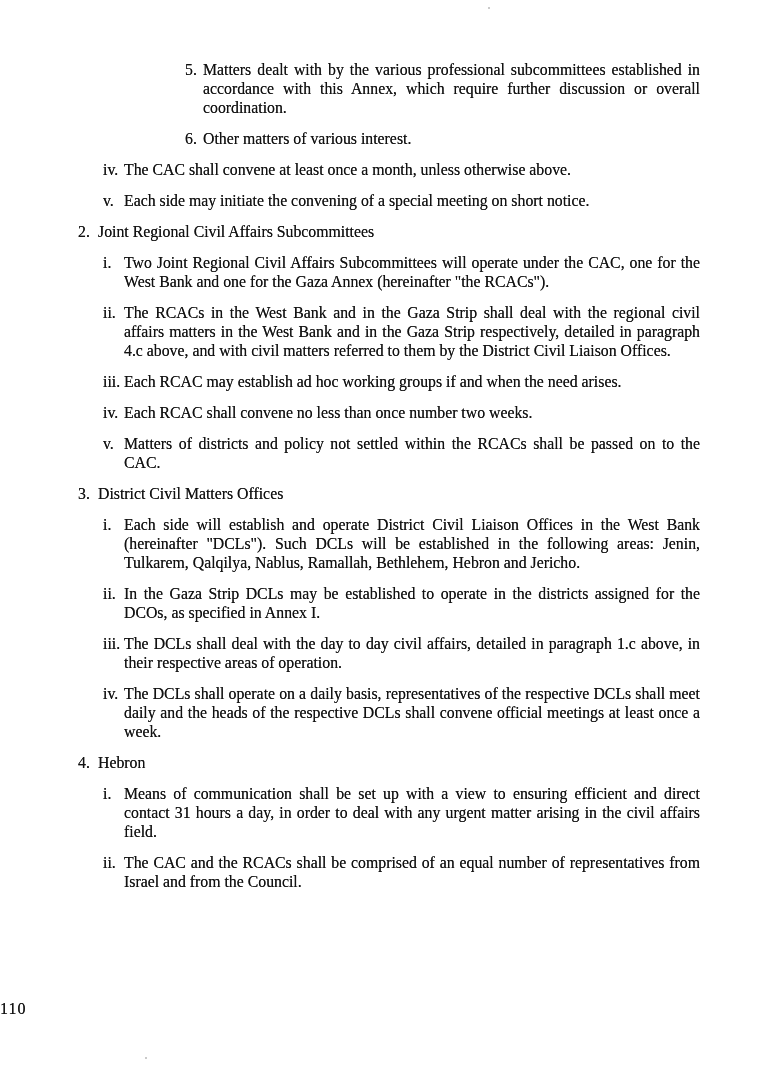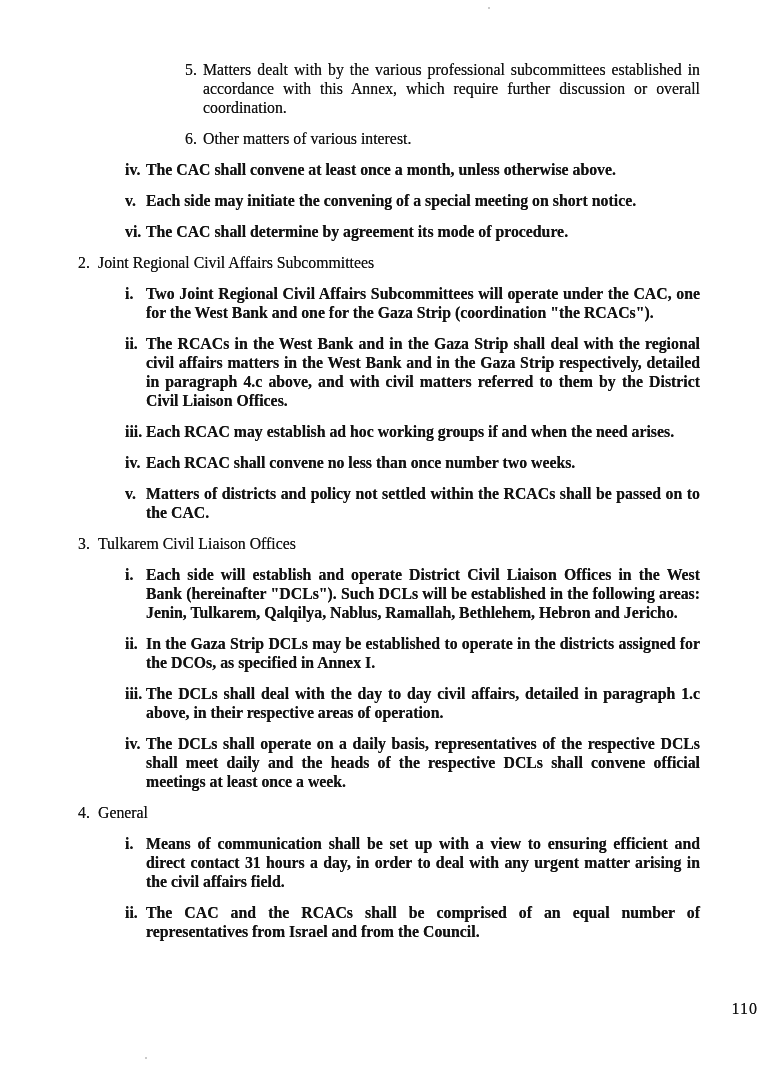--- a/index.html
+++ b/index.html
@@ -35,30 +35,30 @@
     white-space: nowrap;
   }
   .block .text {
     flex: 1 1 auto;
     text-align: justify;
     text-align-last: left;
   }
   
   .level-section { margin-left: 0; }
   .level-section .marker { width: 20px; }
-  .level-roman { margin-left: 47px; font-weight: bold; }
+  .level-roman { margin-left: 25px; }
   .level-roman .marker { width: 21px; }
   .level-sub { margin-left: 107px; }
   .level-sub .marker { width: 18px; }
   .page-footer {
     position: absolute;
     top: 1000px;
     left: 0;
     right: 0;
-    text-align: right;
+    text-align: left;
   }
   .page-number {
     font-size: 16px;
     letter-spacing: 1px;
   }
   .speck {
     position: absolute;
     background: #b9b9b9;
     border-radius: 50%;
   }
@@ -81,71 +81,67 @@
         <div class="text">Other matters of various interest.</div>
       </div>
       <div class="block level-roman">
         <span class="marker">iv.</span>
         <div class="text">The CAC shall convene at least once a month, unless otherwise above.</div>
       </div>
       <div class="block level-roman">
         <span class="marker">v.</span>
         <div class="text">Each side may initiate the convening of a special meeting on short notice.</div>
       </div>
-      <div class="block level-roman">
-        <span class="marker">vi.</span>
-        <div class="text">The CAC shall determine by agreement its mode of procedure.</div>
-      </div>
       <div class="block level-section">
         <span class="marker">2.</span>
         <div class="text">Joint Regional Civil Affairs Subcommittees</div>
       </div>
       <div class="block level-roman">
         <span class="marker">i.</span>
-        <div class="text">Two Joint Regional Civil Affairs Subcommittees will operate under the CAC, one for the West Bank and one for the Gaza Strip (coordination "the RCACs").</div>
+        <div class="text">Two Joint Regional Civil Affairs Subcommittees will operate under the CAC, one for the West Bank and one for the Gaza Annex (hereinafter "the RCACs").</div>
       </div>
       <div class="block level-roman">
         <span class="marker">ii.</span>
         <div class="text">The RCACs in the West Bank and in the Gaza Strip shall deal with the regional civil affairs matters in the West Bank and in the Gaza Strip respectively, detailed in paragraph 4.c above, and with civil matters referred to them by the District Civil Liaison Offices.</div>
       </div>
       <div class="block level-roman">
         <span class="marker">iii.</span>
         <div class="text">Each RCAC may establish ad hoc working groups if and when the need arises.</div>
       </div>
       <div class="block level-roman">
         <span class="marker">iv.</span>
         <div class="text">Each RCAC shall convene no less than once number two weeks.</div>
       </div>
       <div class="block level-roman">
         <span class="marker">v.</span>
         <div class="text">Matters of districts and policy not settled within the RCACs shall be passed on to the CAC.</div>
       </div>
       <div class="block level-section">
         <span class="marker">3.</span>
-        <div class="text">Tulkarem Civil Liaison Offices</div>
+        <div class="text">District Civil Matters Offices</div>
       </div>
       <div class="block level-roman">
         <span class="marker">i.</span>
         <div class="text">Each side will establish and operate District Civil Liaison Offices in the West Bank (hereinafter "DCLs"). Such DCLs will be established in the following areas: Jenin, Tulkarem, Qalqilya, Nablus, Ramallah, Bethlehem, Hebron and Jericho.</div>
       </div>
       <div class="block level-roman">
         <span class="marker">ii.</span>
         <div class="text">In the Gaza Strip DCLs may be established to operate in the districts assigned for the DCOs, as specified in Annex I.</div>
       </div>
       <div class="block level-roman">
         <span class="marker">iii.</span>
         <div class="text">The DCLs shall deal with the day to day civil affairs, detailed in paragraph 1.c above, in their respective areas of operation.</div>
       </div>
       <div class="block level-roman">
         <span class="marker">iv.</span>
         <div class="text">The DCLs shall operate on a daily basis, representatives of the respective DCLs shall meet daily and the heads of the respective DCLs shall convene official meetings at least once a week.</div>
       </div>
       <div class="block level-section">
         <span class="marker">4.</span>
-        <div class="text">General</div>
+        <div class="text">Hebron</div>
       </div>
       <div class="block level-roman">
         <span class="marker">i.</span>
         <div class="text">Means of communication shall be set up with a view to ensuring efficient and direct contact 31 hours a day, in order to deal with any urgent matter arising in the civil affairs field.</div>
       </div>
       <div class="block level-roman">
         <span class="marker">ii.</span>
         <div class="text">The CAC and the RCACs shall be comprised of an equal number of representatives from Israel and from the Council.</div>
       </div>
     </main>

